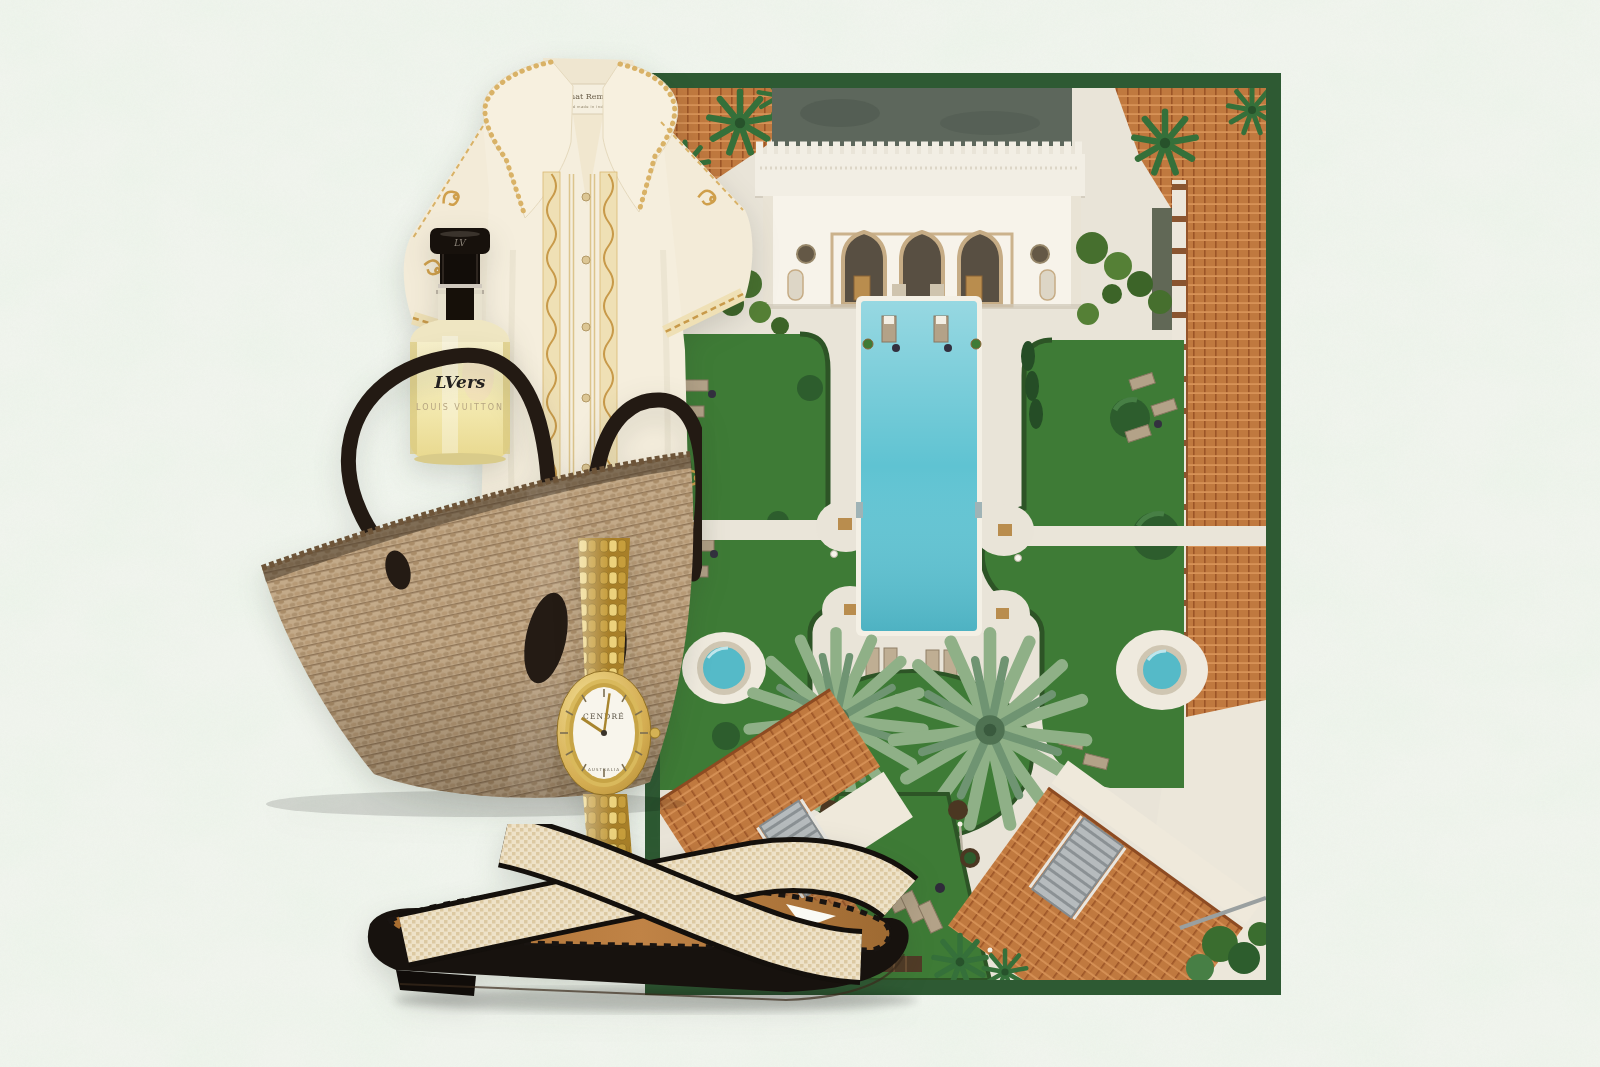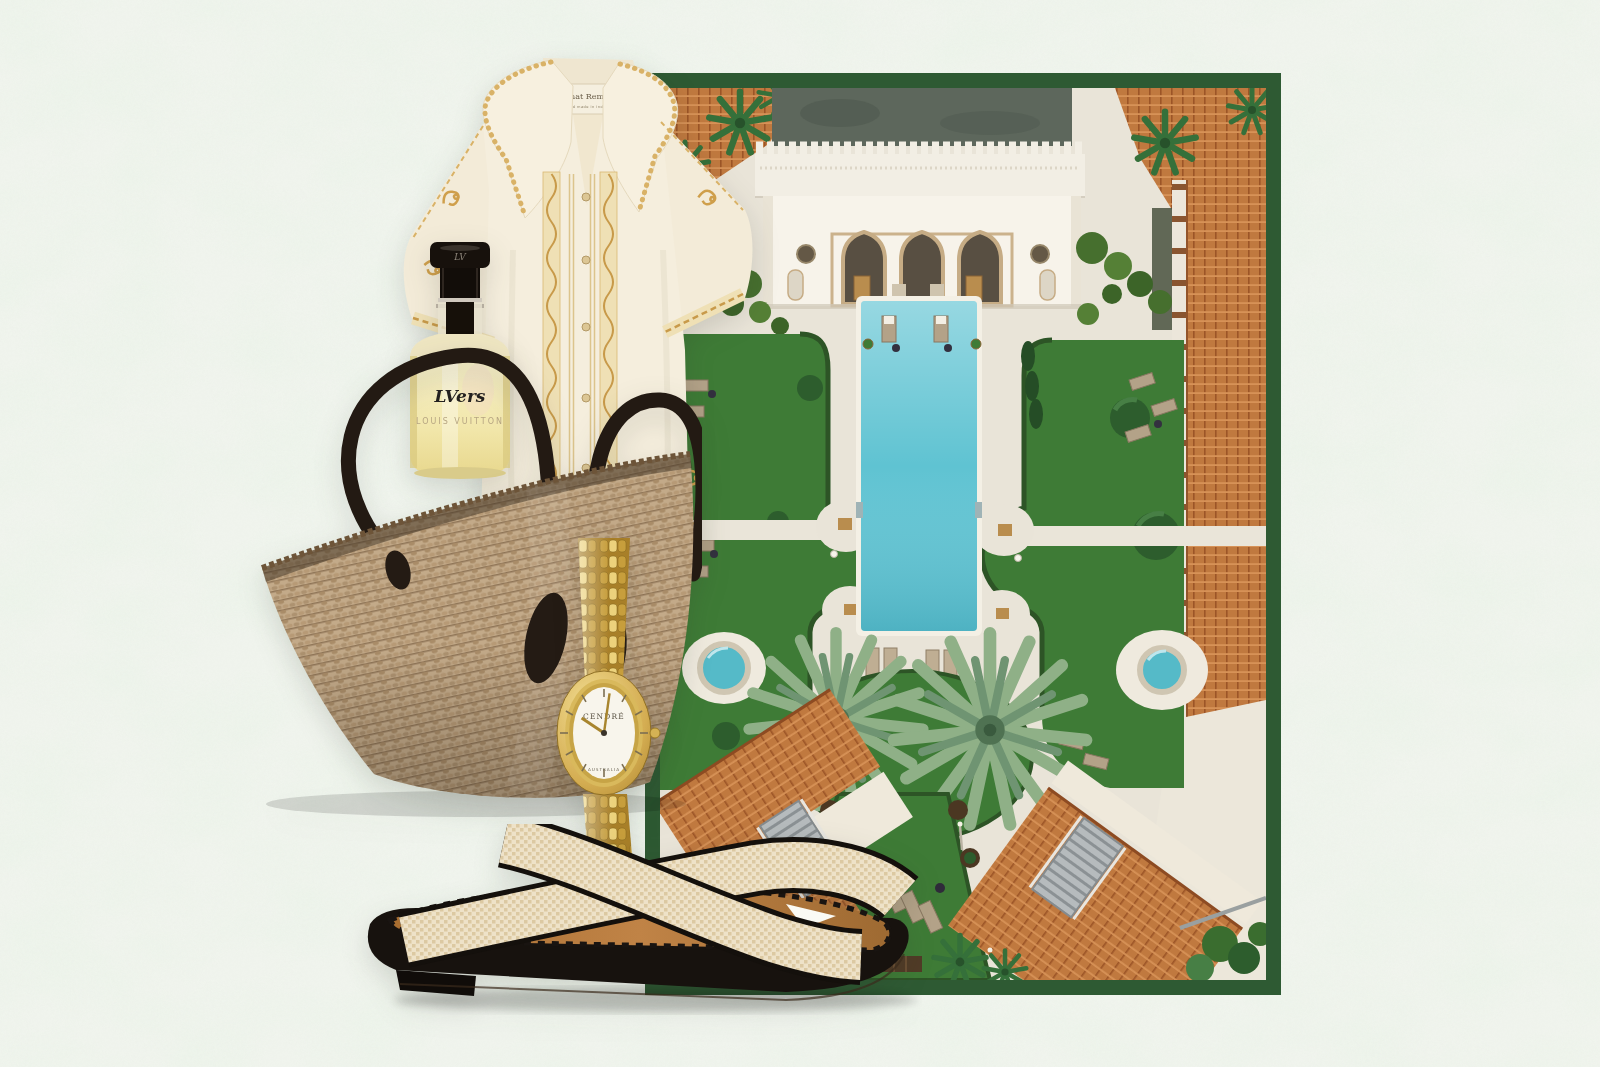--- a/index.html
+++ b/index.html
@@ -10,21 +10,21 @@
   }
   .bg{position:absolute;left:0;top:0;z-index:0;}
   .item{position:absolute;}
   .item svg{display:block;}
   .soft-shadow{filter:drop-shadow(0 10px 14px rgba(45,48,35,.16));}
   .photo-frame{
     left:645px;top:73px;width:636px;height:922px;box-sizing:border-box;
     padding:15px;background:#2e5a33;z-index:1;
   }
   .shirt  {left:393px;top:50px;z-index:2;}
-  .perfume{left:402px;top:240px;z-index:3;}
+  .perfume{left:402px;top:226px;z-index:3;}
   .tote   {left:246px;top:336px;z-index:4;}
   .watch  {left:538px;top:538px;z-index:5;text-decoration:underline;}
   .sandal {left:356px;top:824px;z-index:6;}
   text{user-select:none;}
 </style>
 </head>
 <body>
 
 <svg class="bg" width="1600" height="1067">
   <filter id="mottle">

